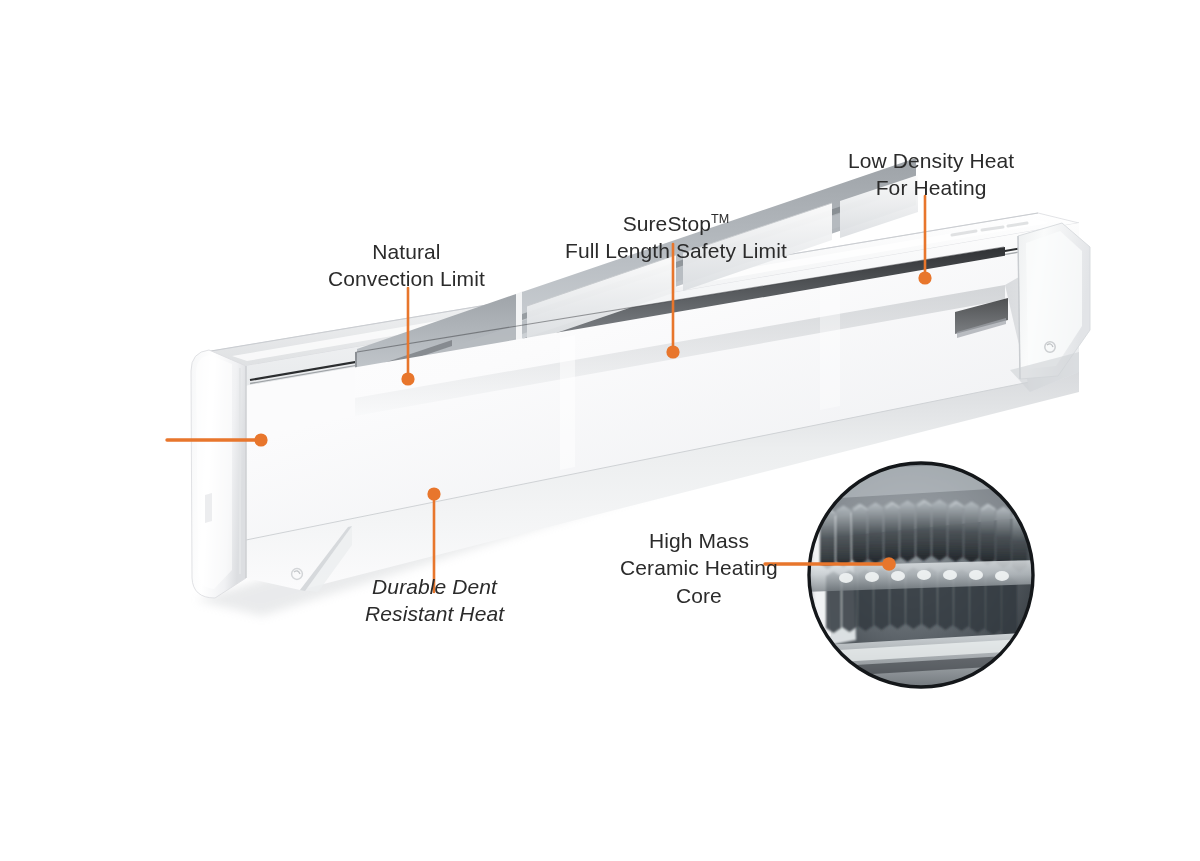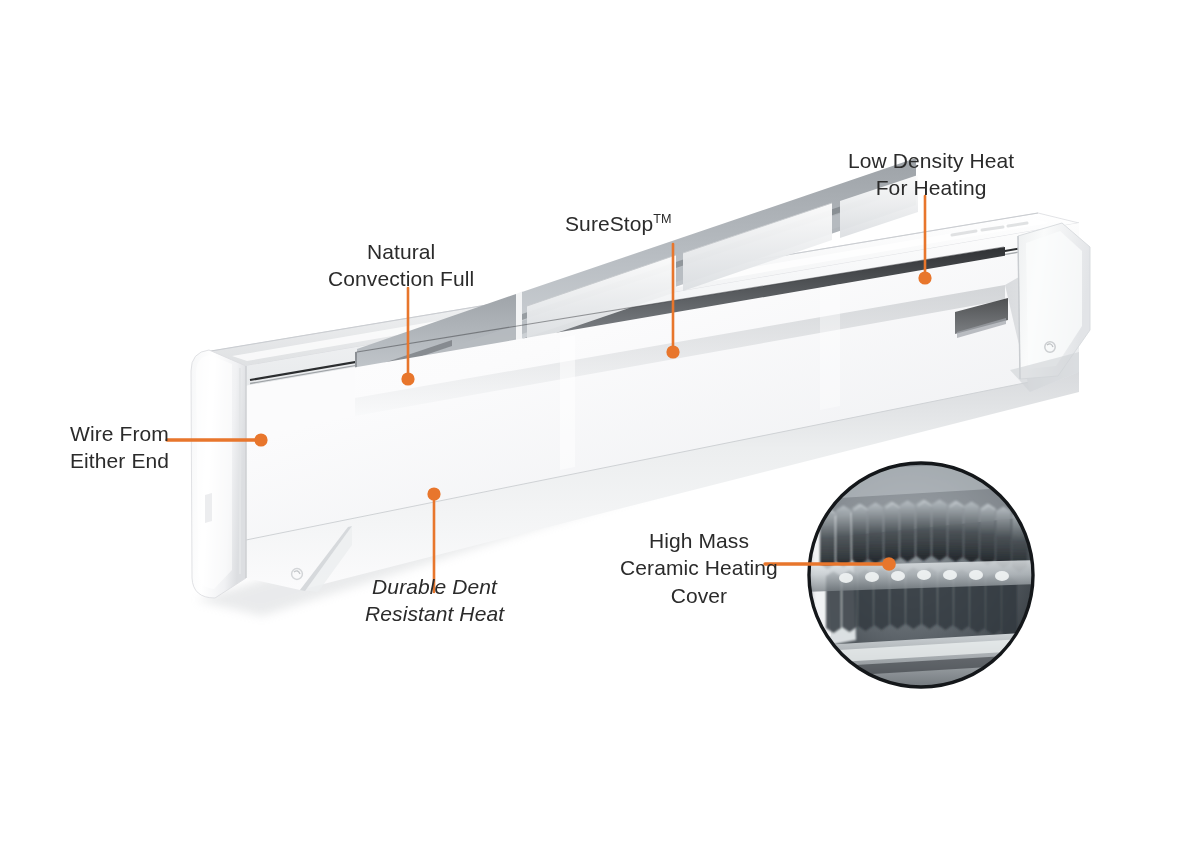--- a/index.html
+++ b/index.html
@@ -420,43 +420,40 @@
         <circle cx="434" cy="494" r="6.6" stroke="none"></circle>
       </g>
 
       <g>
         <line x1="765" y1="564" x2="884" y2="564" stroke-width="3.4" stroke-linecap="round"></line>
         <circle cx="889" cy="564" r="6.8" stroke="none"></circle>
       </g>
     </g>
   </svg>
 
-  <div class="callout" id="c-wire">
-    <span class="ln">Wire From</span>
-    <span class="ln">Either End</span>
-  </div>
 
   <div class="callout ctr" id="c-natural">
     <span class="ln">Natural</span>
-    <span class="ln">Convection Full</span>
+    <span class="ln">Convection Limit</span>
   </div>
 
   <div class="callout ctr" id="c-surestop">
     <span class="ln"><span>SureStop</span><span class="tm">TM</span></span>
+    <span class="ln">Full Length Safety Limit</span>
   </div>
 
   <div class="callout ctr" id="c-lowdensity">
     <span class="ln">Low Density Heat</span>
     <span class="ln">For Heating</span>
   </div>
 
   <div class="callout ctr" id="c-durable">
     <span class="ln">Durable Dent</span>
     <span class="ln">Resistant Heat</span>
   </div>
 
   <div class="callout ctr" id="c-highmass">
     <span class="ln">High Mass</span>
     <span class="ln">Ceramic Heating</span>
-    <span class="ln">Cover</span>
+    <span class="ln">Core</span>
   </div>
 
 </div>
 
 </body></html>

